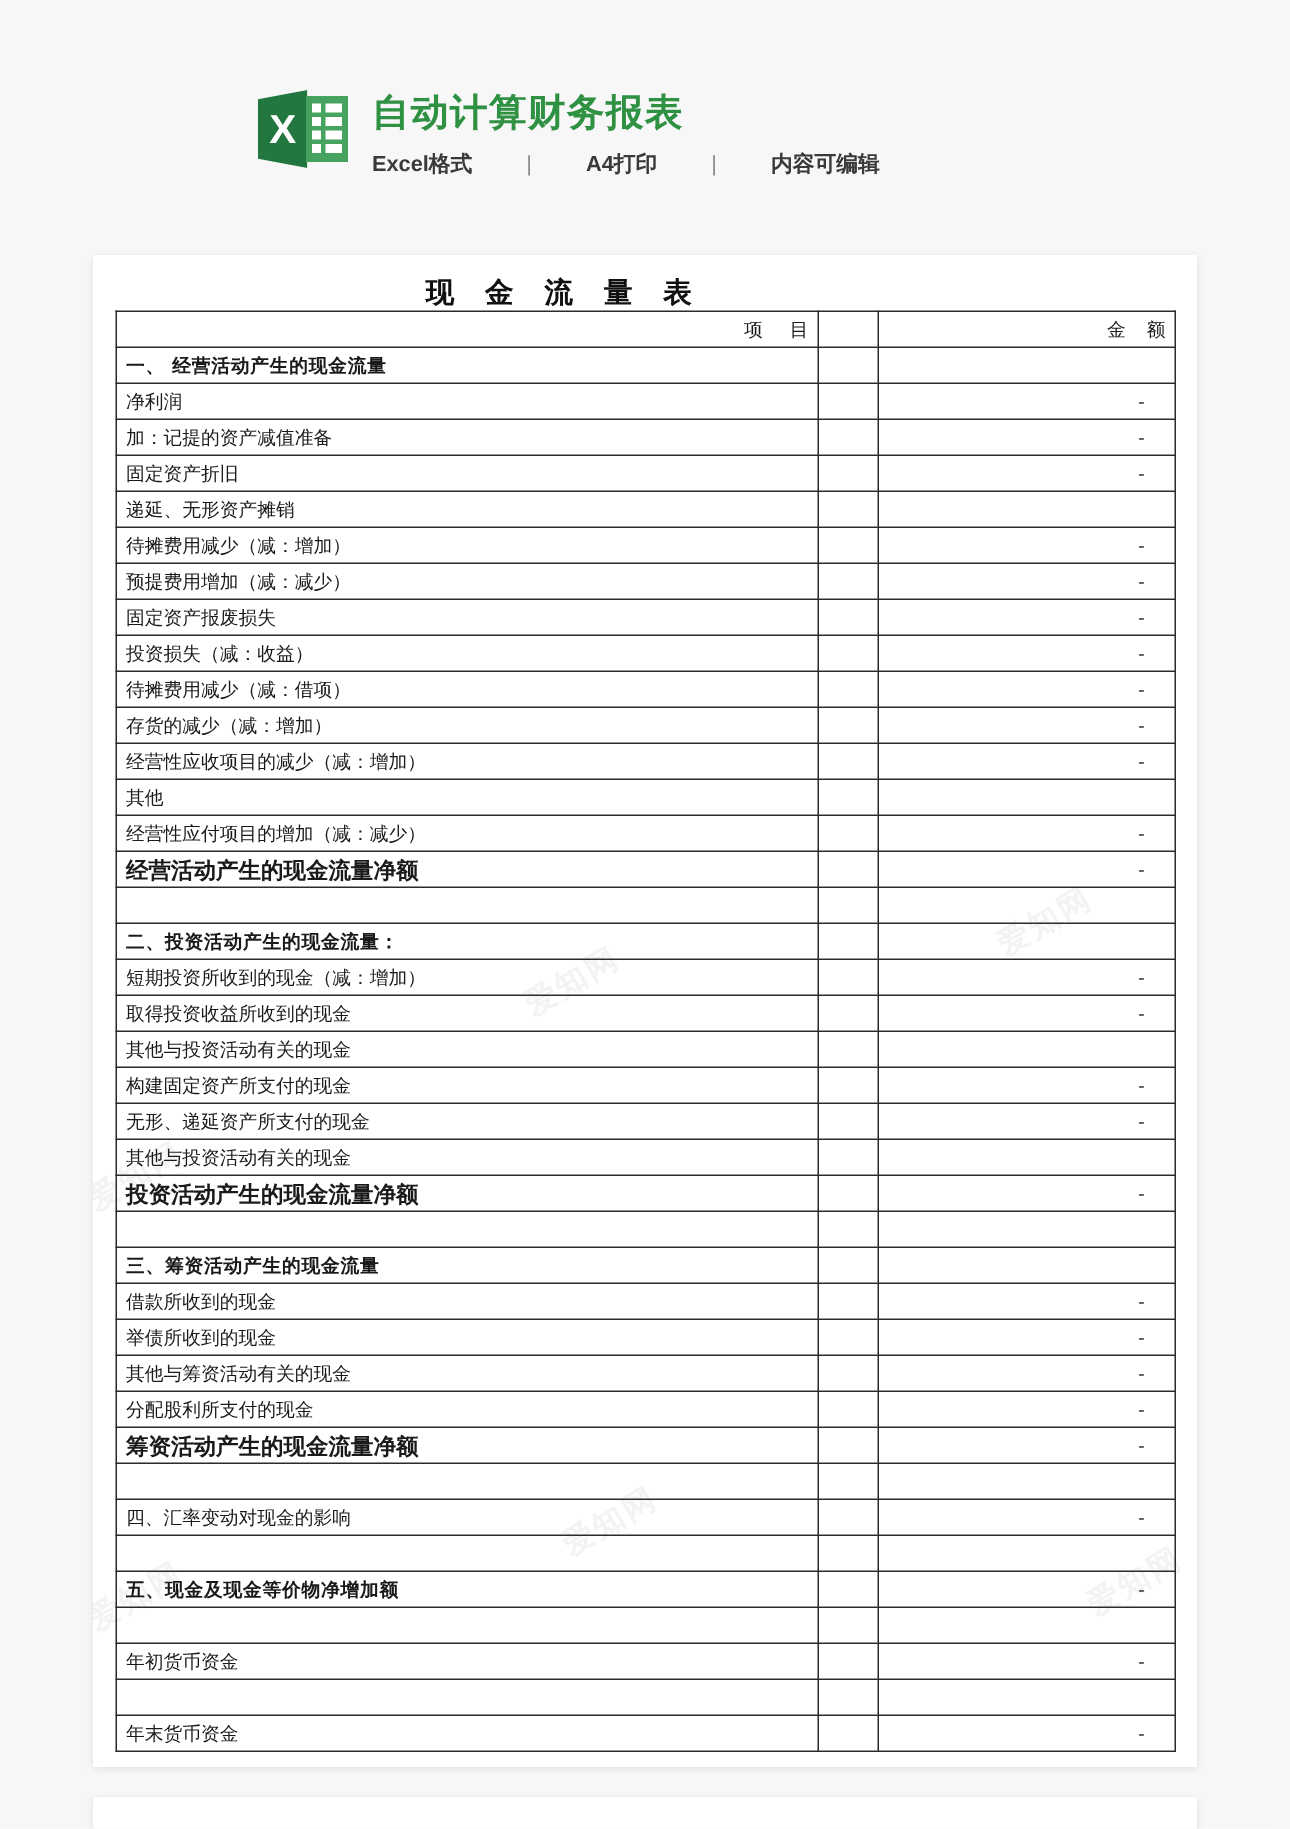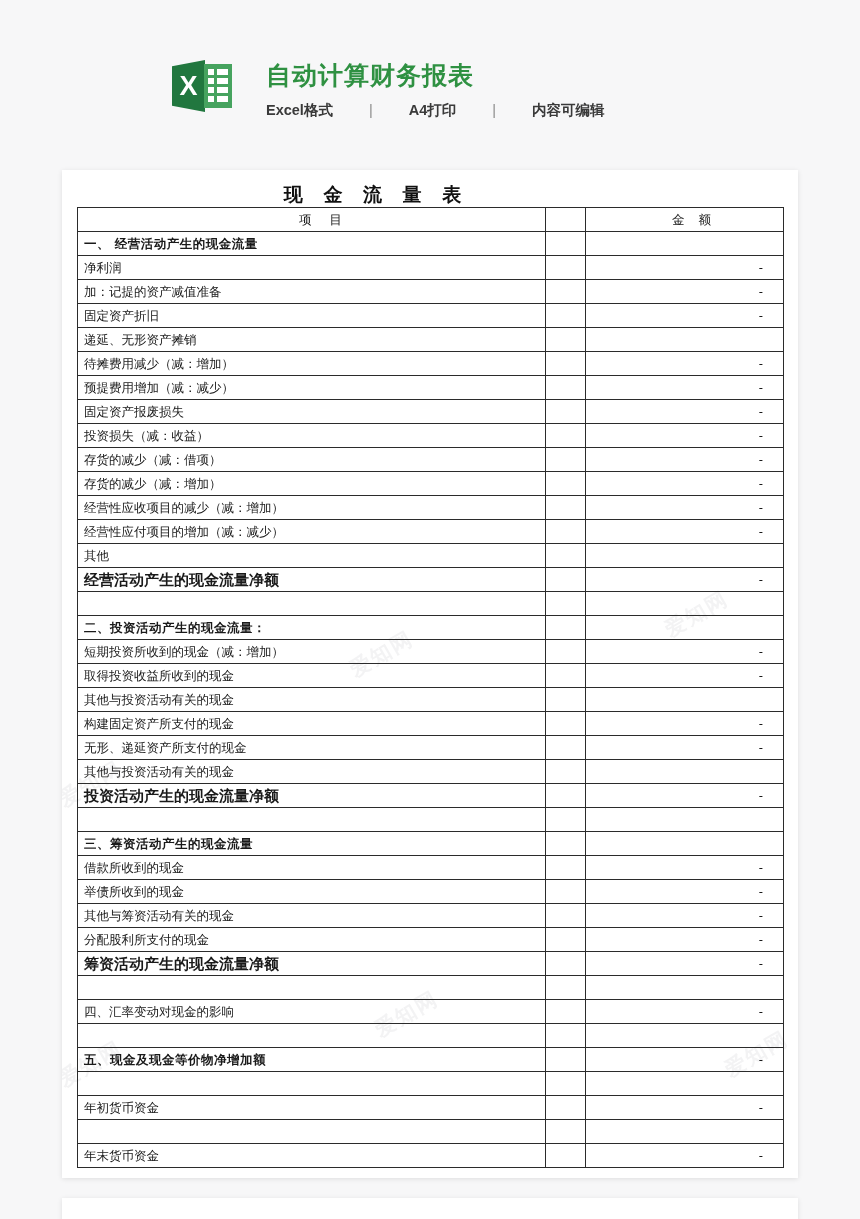--- a/index.html
+++ b/index.html
@@ -59,21 +59,21 @@
     left: 36px; top: 11px;
     width: 20px; height: 34px;
     display: grid;
     grid-template-columns: 6px 11px;
     grid-template-rows: repeat(4, 6px);
     gap: 3px 3px;
   }
   .xlsx-logo .grid-cells i { background: #ffffff; display: block; }
 
   .brand-text {
-    margin-left: 34px;
+    margin-left: 16px;
     padding-top: 2px;
   }
   .brand-title {
     color: #2f9142;
     font-size: 25px;
     font-weight: bold;
     letter-spacing: 1px;
     line-height: 30px;
     white-space: nowrap;
   }
@@ -157,21 +157,21 @@
     height: 23px;
     padding: 0 6px;
     font-family: "DejaVu Serif", "Liberation Serif", serif;
     font-size: 12.5px;
     color: #1a1a1a;
     line-height: 22px;
     vertical-align: middle;
     background: transparent;
   }
   table.cf td.hdr {
-    text-align: center;
+    text-align: right;
     letter-spacing: 0;
   }
   table.cf td.hdr .spaced { letter-spacing: 18px; padding-left: 18px; }
   table.cf td.hdr .spaced-sm { letter-spacing: 14px; padding-left: 14px; }
 
   table.cf tr.section td.item {
     font-weight: bold;
     font-family: "DejaVu Sans", "Liberation Sans", sans-serif;
     font-size: 12.5px;
     letter-spacing: 0.5px;
@@ -290,43 +290,43 @@
           <td class="item i1">固定资产报废损失</td>
           <td class="mid"></td>
           <td class="amt">-</td>
         </tr>
         <tr class="normal">
           <td class="item i1">投资损失（减：收益）</td>
           <td class="mid"></td>
           <td class="amt">-</td>
         </tr>
         <tr class="normal">
-          <td class="item i1">存货的减少（减：借项）</td>
+          <td class="item i1">待摊费用减少（减：借项）</td>
           <td class="mid"></td>
           <td class="amt">-</td>
         </tr>
         <tr class="normal">
           <td class="item i1">存货的减少（减：增加）</td>
           <td class="mid"></td>
           <td class="amt">-</td>
         </tr>
         <tr class="normal">
           <td class="item i1">经营性应收项目的减少（减：增加）</td>
           <td class="mid"></td>
           <td class="amt">-</td>
         </tr>
         <tr class="normal">
+          <td class="item i1">其他</td>
+          <td class="mid"></td>
+          <td class="amt"></td>
+        </tr>
+        <tr class="normal">
           <td class="item i1">经营性应付项目的增加（减：减少）</td>
           <td class="mid"></td>
           <td class="amt">-</td>
-        </tr>
-        <tr class="normal">
-          <td class="item i1">其他</td>
-          <td class="mid"></td>
-          <td class="amt"></td>
         </tr>
         <tr class="subtotal">
           <td class="item i1">经营活动产生的现金流量净额</td>
           <td class="mid"></td>
           <td class="amt">-</td>
         </tr>
         <tr class="blank">
           <td class="item i0"></td>
           <td class="mid"></td>
           <td class="amt"></td>

